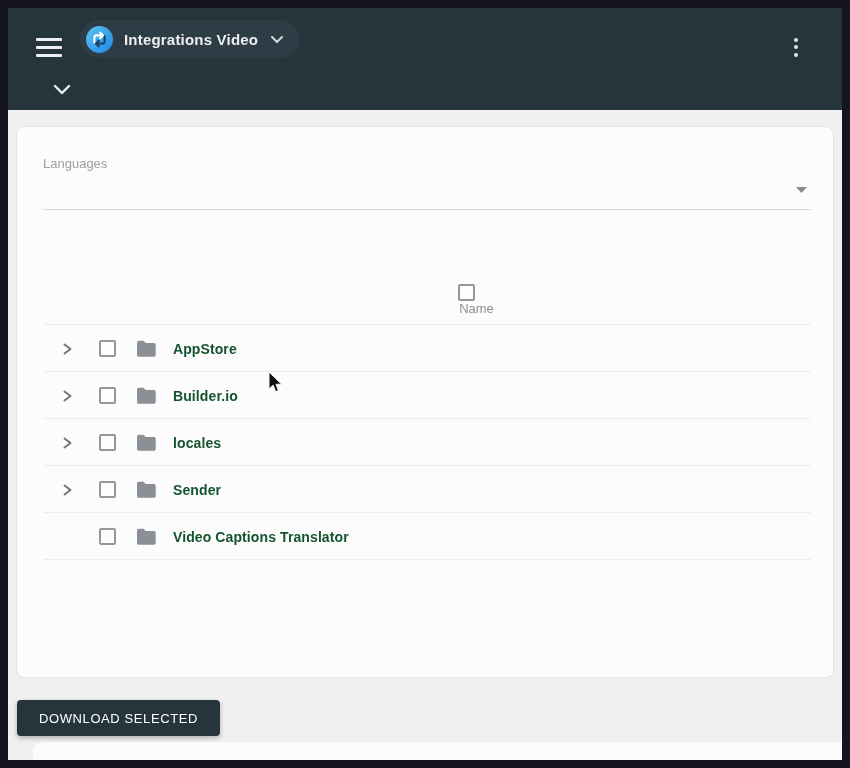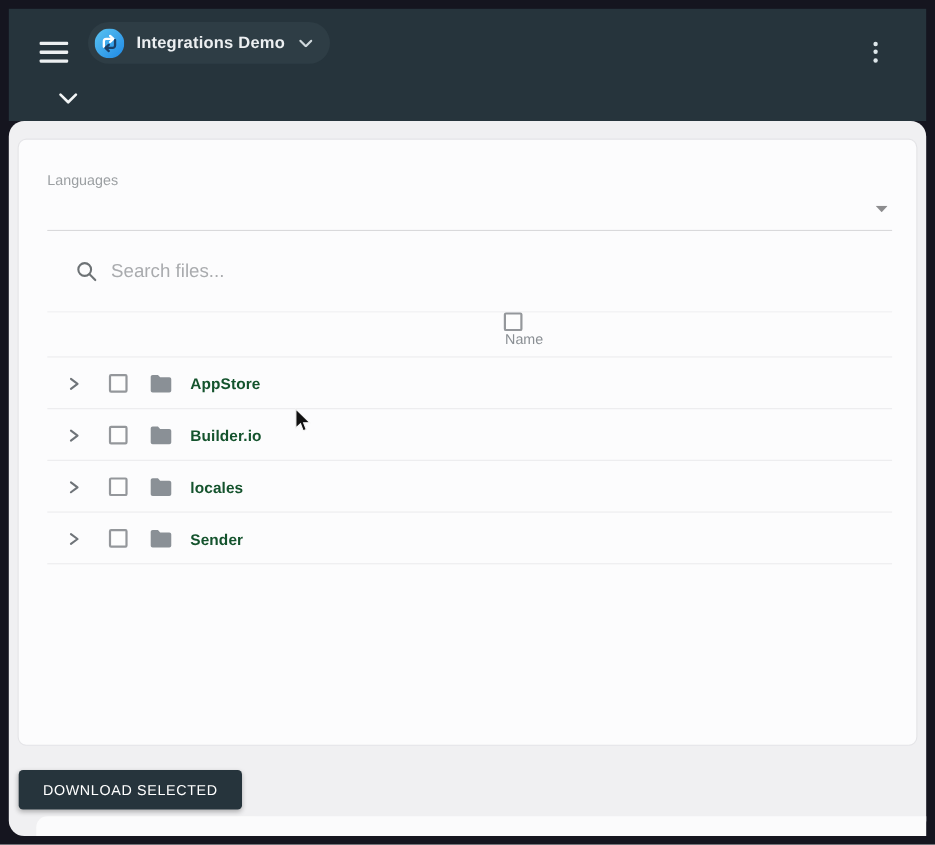--- a/index.html
+++ b/index.html
@@ -16,21 +16,21 @@
   .workspace-pill .logo { width:27px; height:27px; display:block; }
   .workspace-title { color:#eceff1; font-size:15px; font-weight:700; margin-left:11px; letter-spacing:.2px; }
   .pill-caret { margin-left:13px; display:flex; }
   .kebab { position:absolute; right:26px; top:19px; width:40px; height:40px; border:none; background:none;
            display:flex; flex-direction:column; align-items:center; justify-content:center; gap:3.5px; cursor:pointer; }
   .kebab i { width:4px; height:4px; border-radius:50%; background:#dde6ea; }
   .header-chevron { position:absolute; left:36px; top:66px; width:36px; height:30px; background:none; border:none;
                     display:flex; align-items:center; justify-content:center; cursor:pointer; }
 
   
-  .content { position:absolute; left:8px; top:110px; width:834px; height:650px; background:#f0f0f2;border-radius:14px; }
+  .content { position:absolute; left:8px; top:110px; width:834px; height:650px; background:#f0f0f2; }
   .card { position:absolute; left:8px; top:16px; width:818px; height:552px; background:#fcfcfd;
           border:1px solid #e4e4e7; border-radius:8px; }
 
   .lang-field { position:absolute; left:26px; right:22px; top:0; height:83px;
                 border-bottom:1px solid #d9d9db; cursor:pointer; }
   .lang-label { position:absolute; left:0; top:29px; font-size:13px; color:#9b9fa2; }
   .select-caret { position:absolute; right:4px; bottom:16px; display:flex; }
 
   .search-row { position:absolute; left:26px; right:22px; top:83px; height:74px;
                 border-bottom:1px solid #f0f0f1; display:flex; align-items:center; }
@@ -83,21 +83,21 @@
             <stop offset="0" stop-color="#5bc4f1"></stop>
               <stop offset="1" stop-color="#1e88e5"></stop>
           </linearGradient>
         </defs>
         <circle cx="13.5" cy="13.5" r="13.5" fill="url(#lg)"></circle>
         <path d="M8.4 16.6 V11.6 a2.2 2.2 0 0 1 2.2 -2.2 h5.6" fill="none" stroke="#ffffff" stroke-width="2.1" stroke-linecap="round" stroke-linejoin="round"></path>
         <path d="M14.1 6.6 L17.1 9.4 L14.1 12.2" fill="none" stroke="#ffffff" stroke-width="2.1" stroke-linecap="round" stroke-linejoin="round"></path>
         <path d="M18.6 10.4 V15.4 a2.2 2.2 0 0 1 -2.2 2.2 h-5.6" fill="none" stroke="#1b3f66" stroke-width="2.1" stroke-linecap="round" stroke-linejoin="round"></path>
         <path d="M12.9 20.4 L9.9 17.6 L12.9 14.8" fill="none" stroke="#1b3f66" stroke-width="2.1" stroke-linecap="round" stroke-linejoin="round"></path>
       </svg>
-      <span class="workspace-title">Integrations Demo</span>
+      <span class="workspace-title">Integrations Video</span>
       <span class="pill-caret">
         <svg width="12" height="7" viewBox="0 0 12 7">
             <path d="M1 1 L6 6 L11 1" fill="none" stroke="#cfd8dc" stroke-width="2" stroke-linecap="round" stroke-linejoin="round"></path>
           </svg>
       </span>
     </button>
 
     <button class="kebab">
       <i></i>
         <i></i>
@@ -116,29 +116,20 @@
 
       <div class="lang-field">
         <span class="lang-label">Languages</span>
         <span class="select-caret">
           <svg width="11" height="6" viewBox="0 0 11 6">
               <path d="M0 0 H11 L5.5 6 Z" fill="#8c8c8e"></path>
             </svg>
         </span>
       </div>
 
-      <div class="search-row">
-        <span class="search-icon">
-          <svg width="20" height="20" viewBox="0 0 20 20">
-            <circle cx="8" cy="8" r="5.8" fill="none" stroke="#6d7275" stroke-width="1.9"></circle>
-            <line x1="12.4" y1="12.4" x2="17.6" y2="17.6" stroke="#6d7275" stroke-width="1.9" stroke-linecap="round"></line>
-          </svg>
-        </span>
-        <input class="search-input" type="text" placeholder="Search files..." style="">
-      </div>
 
       <div class="table-header">
         <span class="checkbox" style="margin-left:0"></span>
         <span class="col-name">Name</span>
       </div>
 
       <div class="rows" id="rows">
           <div class="file-row">
     <button class="row-chevron">
       <svg width="13" height="14" viewBox="0 0 13 14">
@@ -192,20 +183,35 @@
     </button>
     <span class="checkbox"></span>
     <span class="row-icon">
       <svg width="22" height="18" viewBox="0 0 22 18">
         <path d="M2 2.6 C2 1.6 2.8 0.8 3.8 0.8 H8.6 L10.6 3 H18.9 C19.9 3 20.7 3.8 20.7 4.8 V15 C20.7 16 19.9 16.8 18.9 16.8 H3.8 C2.8 16.8 2 16 2 15 Z" fill="#8a9096"></path>
       </svg>
     </span>
 
     <span class="row-label">Sender</span>
   </div>
+          <div class="file-row">
+    <button class="row-chevron" style="visibility: hidden;">
+      <svg width="13" height="14" viewBox="0 0 13 14">
+        <path d="M3.5 2.5 L9.5 7 L3.5 11.5" fill="none" stroke="#6f7479" stroke-width="1.9" stroke-linecap="round" stroke-linejoin="round"></path>
+      </svg>
+    </button>
+    <span class="checkbox"></span>
+    <span class="row-icon">
+      <svg width="22" height="18" viewBox="0 0 22 18">
+        <path d="M2 2.6 C2 1.6 2.8 0.8 3.8 0.8 H8.6 L10.6 3 H18.9 C19.9 3 20.7 3.8 20.7 4.8 V15 C20.7 16 19.9 16.8 18.9 16.8 H3.8 C2.8 16.8 2 16 2 15 Z" fill="#8a9096"></path>
+      </svg>
+    </span>
+
+    <span class="row-label">Video Captions Translator</span>
+  </div>
         </div>
     </section>
 
     <div class="footer-sheet"></div>
 
     <button class="download-btn">DOWNLOAD SELECTED</button>
   </main>
 
   <svg class="cursor" width="16" height="23" viewBox="0 0 16 23">
     <path d="M1 1 L1 18 L5.2 14.2 L7.6 20.6 L10.4 19.5 L8 13.3 L13.6 13.2 Z" fill="#111111" stroke="#f5f5f5" stroke-width="1"></path>

